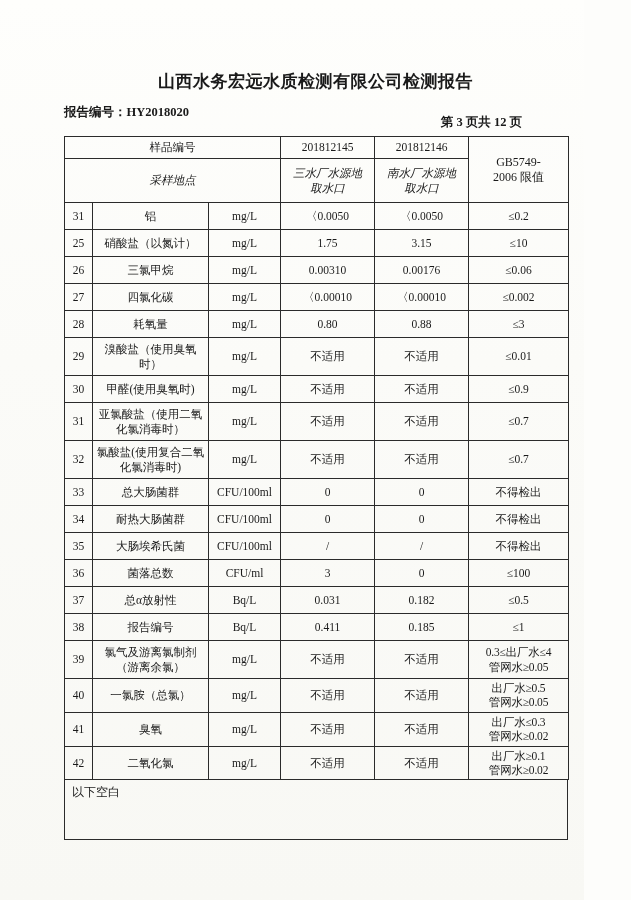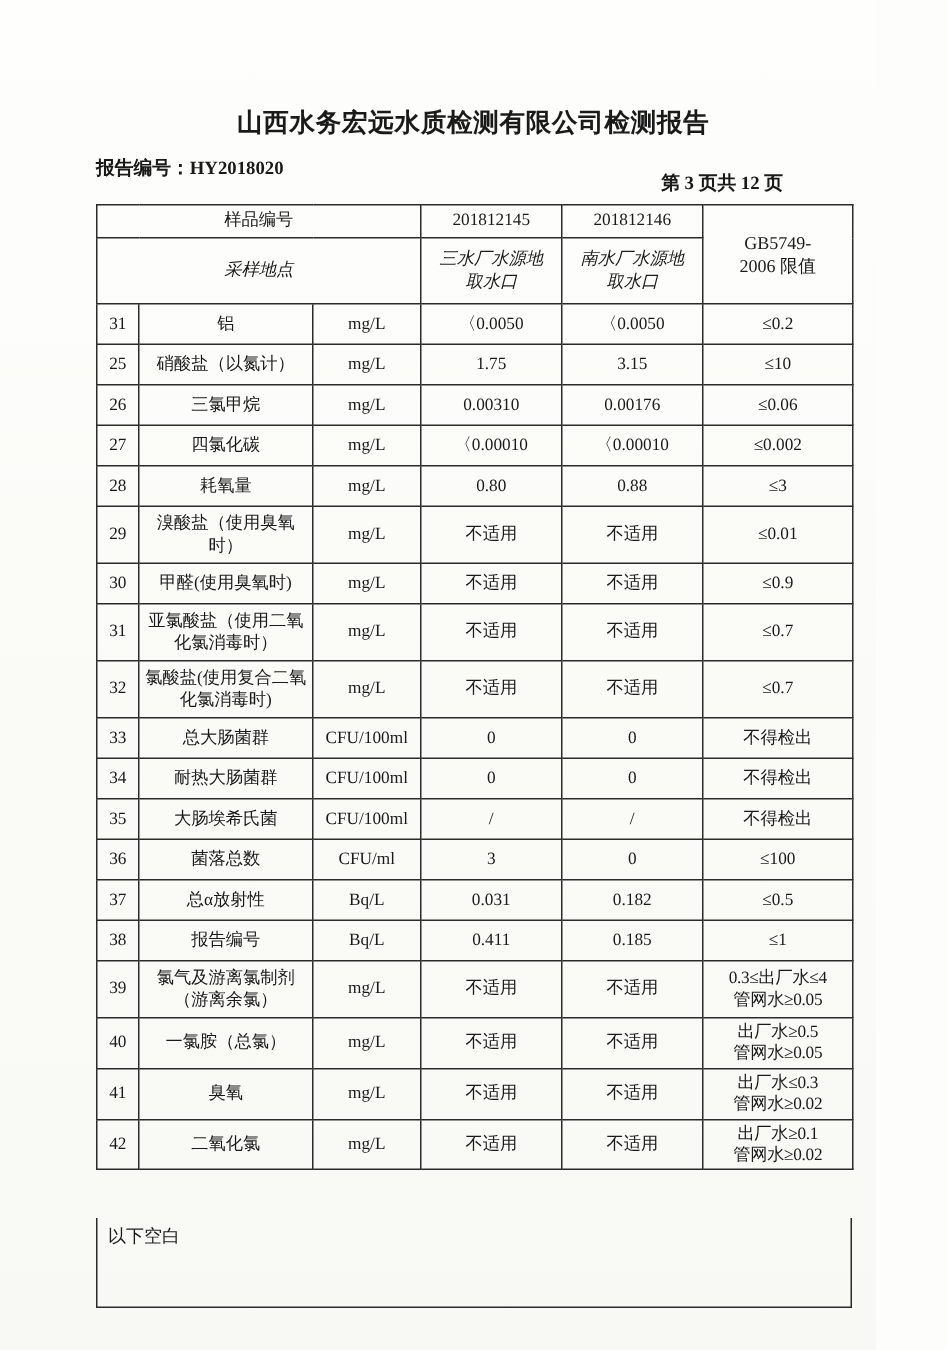--- a/index.html
+++ b/index.html
@@ -94,21 +94,20 @@
   }
   .sample-id { font-size: 12px; }
   .gb1, .gb2 { display:block; font-size: 12px; }
   .tail-box {
     position: absolute;
     left: 64px;
     width: 504px;
     border: 1px solid #2b2b2b;
     border-top: none;
     box-sizing: border-box;
-    margin-top: 32px;
   }
   .tail-inner {
     position: relative;
     height: 100%;
   }
   .tail-text {
     position: absolute;
     left: 7px;
     top: 4px;
     font-size: 12px;

